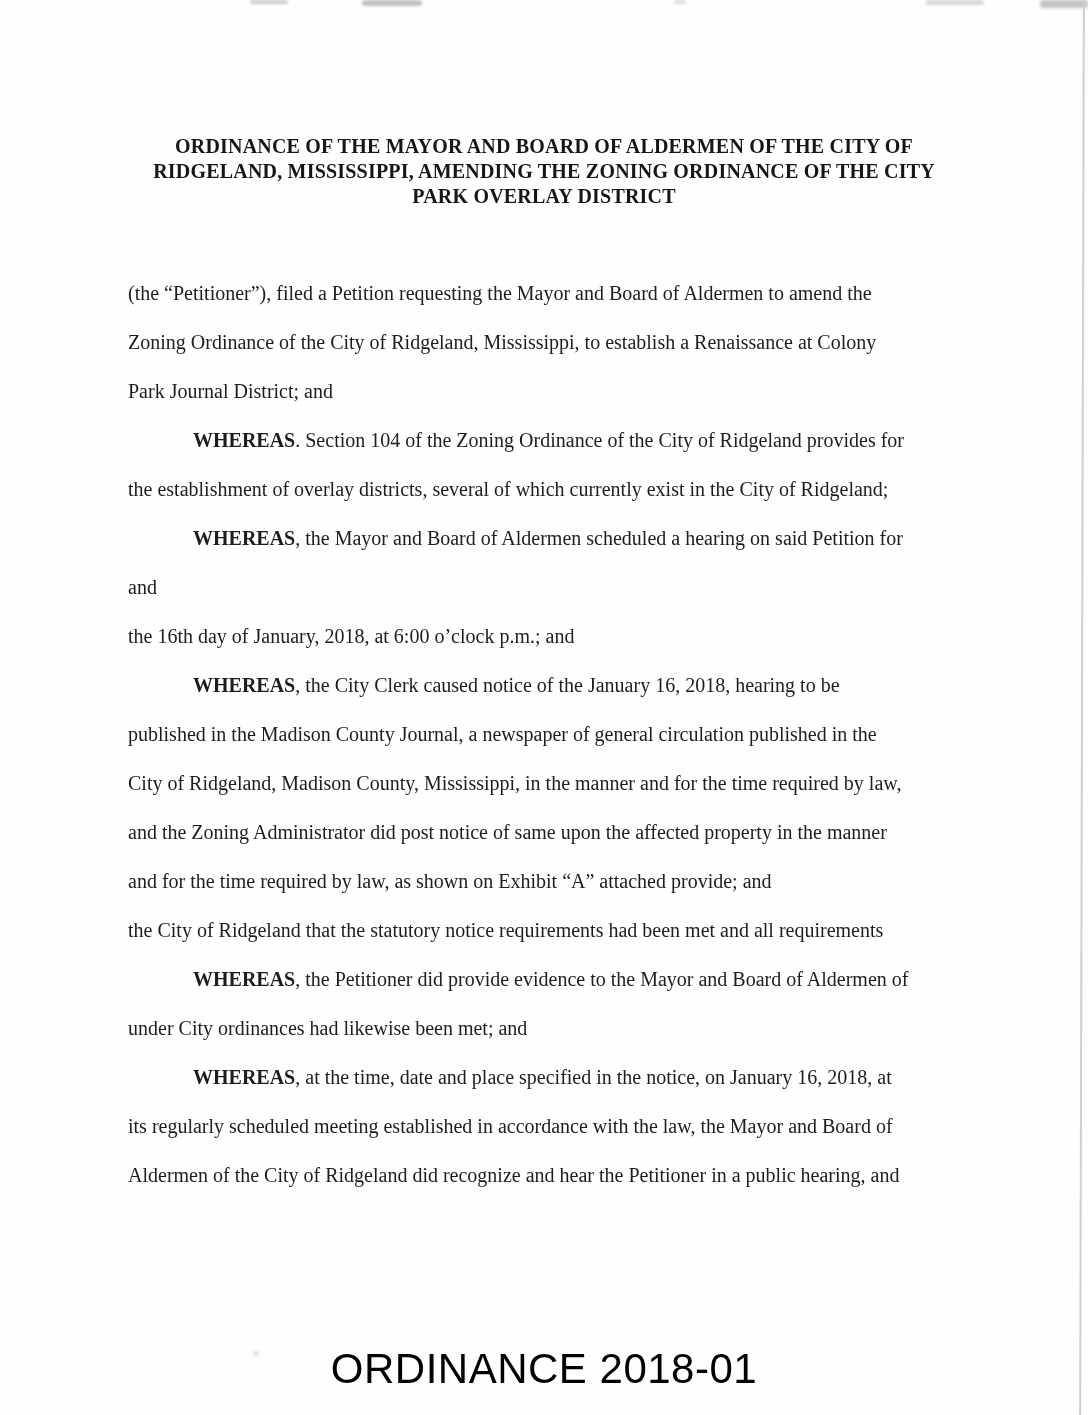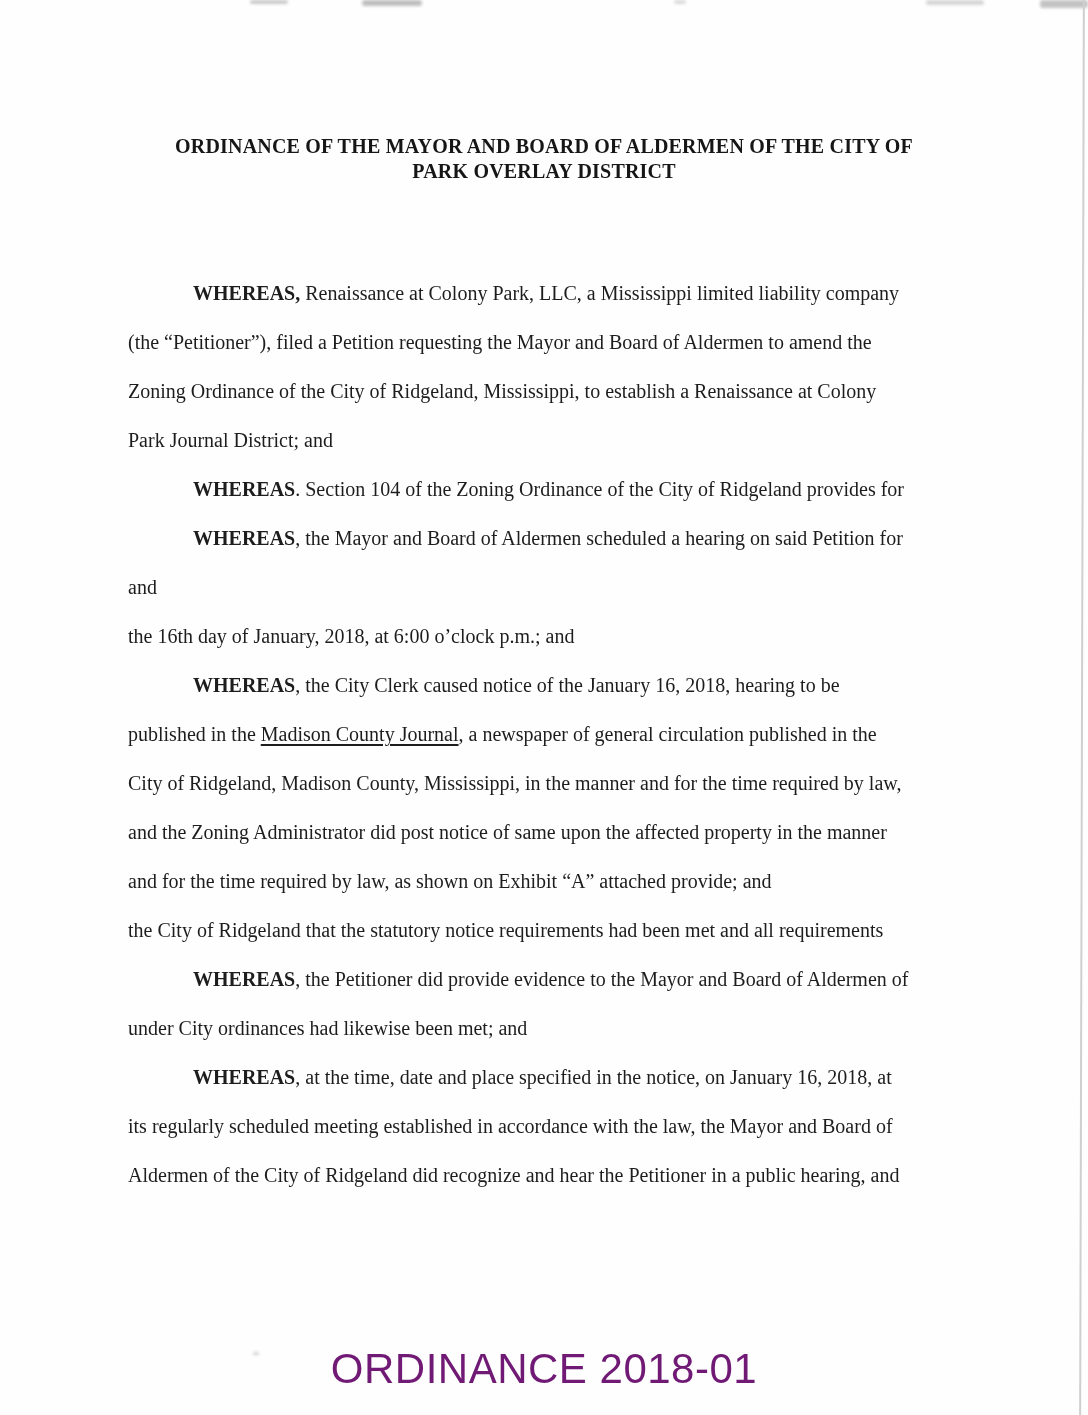--- a/index.html
+++ b/index.html
@@ -22,29 +22,29 @@
   .tline { white-space:nowrap; }
   
   .doc-body {
     position:absolute; top:269px; left:128px; width:880px;
     font-size:20px; line-height:49px;
     color:#1d1d1d;
   }
   .line { white-space:nowrap; height:49px; }
   .line.indent { padding-left:65px; }
   .b { font-weight:bold; }
-  .u { text-decoration:underline; text-underline-offset:3px; }
+  .u { text-underline-offset:3px; }
   
   .doc-footer {
     position:absolute; top:1345px; left:0; width:100%;
     text-align:center;
     font-family:"Liberation Sans", sans-serif;
     font-size:42px; line-height:48px;
     letter-spacing:0.5px;
-    color:#701a75;
+    color:#000000;
   }
   
   .smudge {
     position:absolute;
     background:#8a8a8a;
     border-radius:3px;
     filter:blur(1.6px);
   }
   .s1 { left:250px; top:0; width:38px; height:4px; opacity:.45; }
   .s2 { left:362px; top:0; width:60px; height:6px; opacity:.55; }
@@ -67,29 +67,30 @@
   <div class="smudge s1"></div>
   <div class="smudge s2"></div>
   <div class="smudge s3"></div>
   <div class="smudge s4"></div>
   <div class="smudge s5"></div>
   <div class="smudge s6"></div>
   <div class="edge-line"></div>
 
   <div class="doc-title">
       <div class="tline">ORDINANCE OF THE MAYOR AND BOARD OF ALDERMEN OF THE CITY OF</div>
+      <div class="tline">RIDGELAND, MISSISSIPPI, AMENDING THE ZONING ORDINANCE OF THE CITY</div>
       <div class="tline">PARK OVERLAY DISTRICT</div>
     </div>
 
   <div class="doc-body">
-      <div class="line indent"><span class="b">WHEREAS,</span><span> Renaissance at Colony Park, LLC, a Mississippi limited liability company</span></div>
       <div class="line"><span>(the “Petitioner”), filed a Petition requesting the Mayor and Board of Aldermen to amend the</span></div>
       <div class="line"><span>Zoning Ordinance of the City of Ridgeland, Mississippi, to establish a Renaissance at Colony</span></div>
       <div class="line"><span>Park Journal District; and</span></div>
       <div class="line indent"><span class="b">WHEREAS</span><span>. Section 104 of the Zoning Ordinance of the City of Ridgeland provides for</span></div>
+      <div class="line"><span>the establishment of overlay districts, several of which currently exist in the City of Ridgeland;</span></div>
       <div class="line indent"><span class="b">WHEREAS</span><span>, the Mayor and Board of Aldermen scheduled a hearing on said Petition for</span></div>
       <div class="line"><span>and</span></div>
       <div class="line"><span>the 16th day of January, 2018, at 6:00 o’clock p.m.; and</span></div>
       <div class="line indent"><span class="b">WHEREAS</span><span>, the City Clerk caused notice of the January 16, 2018, hearing to be</span></div>
       <div class="line"><span>published in the </span><span class="u">Madison County Journal</span><span>, a newspaper of general circulation published in the</span></div>
       <div class="line"><span>City of Ridgeland, Madison County, Mississippi, in the manner and for the time required by law,</span></div>
       <div class="line"><span>and the Zoning Administrator did post notice of same upon the affected property in the manner</span></div>
       <div class="line"><span>and for the time required by law, as shown on Exhibit “A” attached provide; and</span></div>
       <div class="line"><span>the City of Ridgeland that the statutory notice requirements had been met and all requirements</span></div>
       <div class="line indent"><span class="b">WHEREAS</span><span>, the Petitioner did provide evidence to the Mayor and Board of Aldermen of</span></div>

